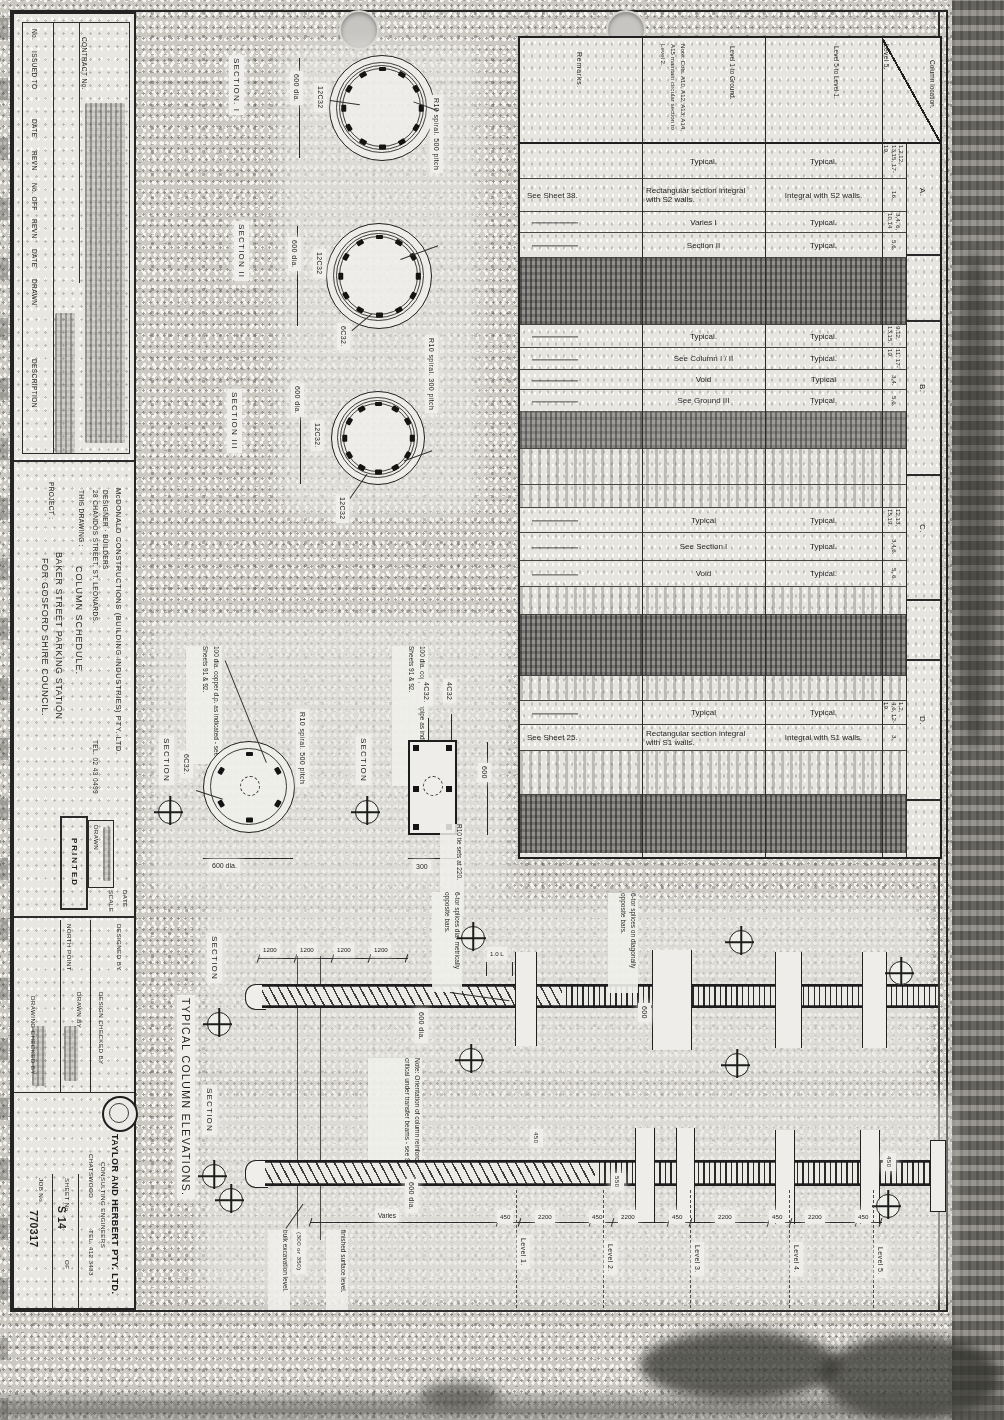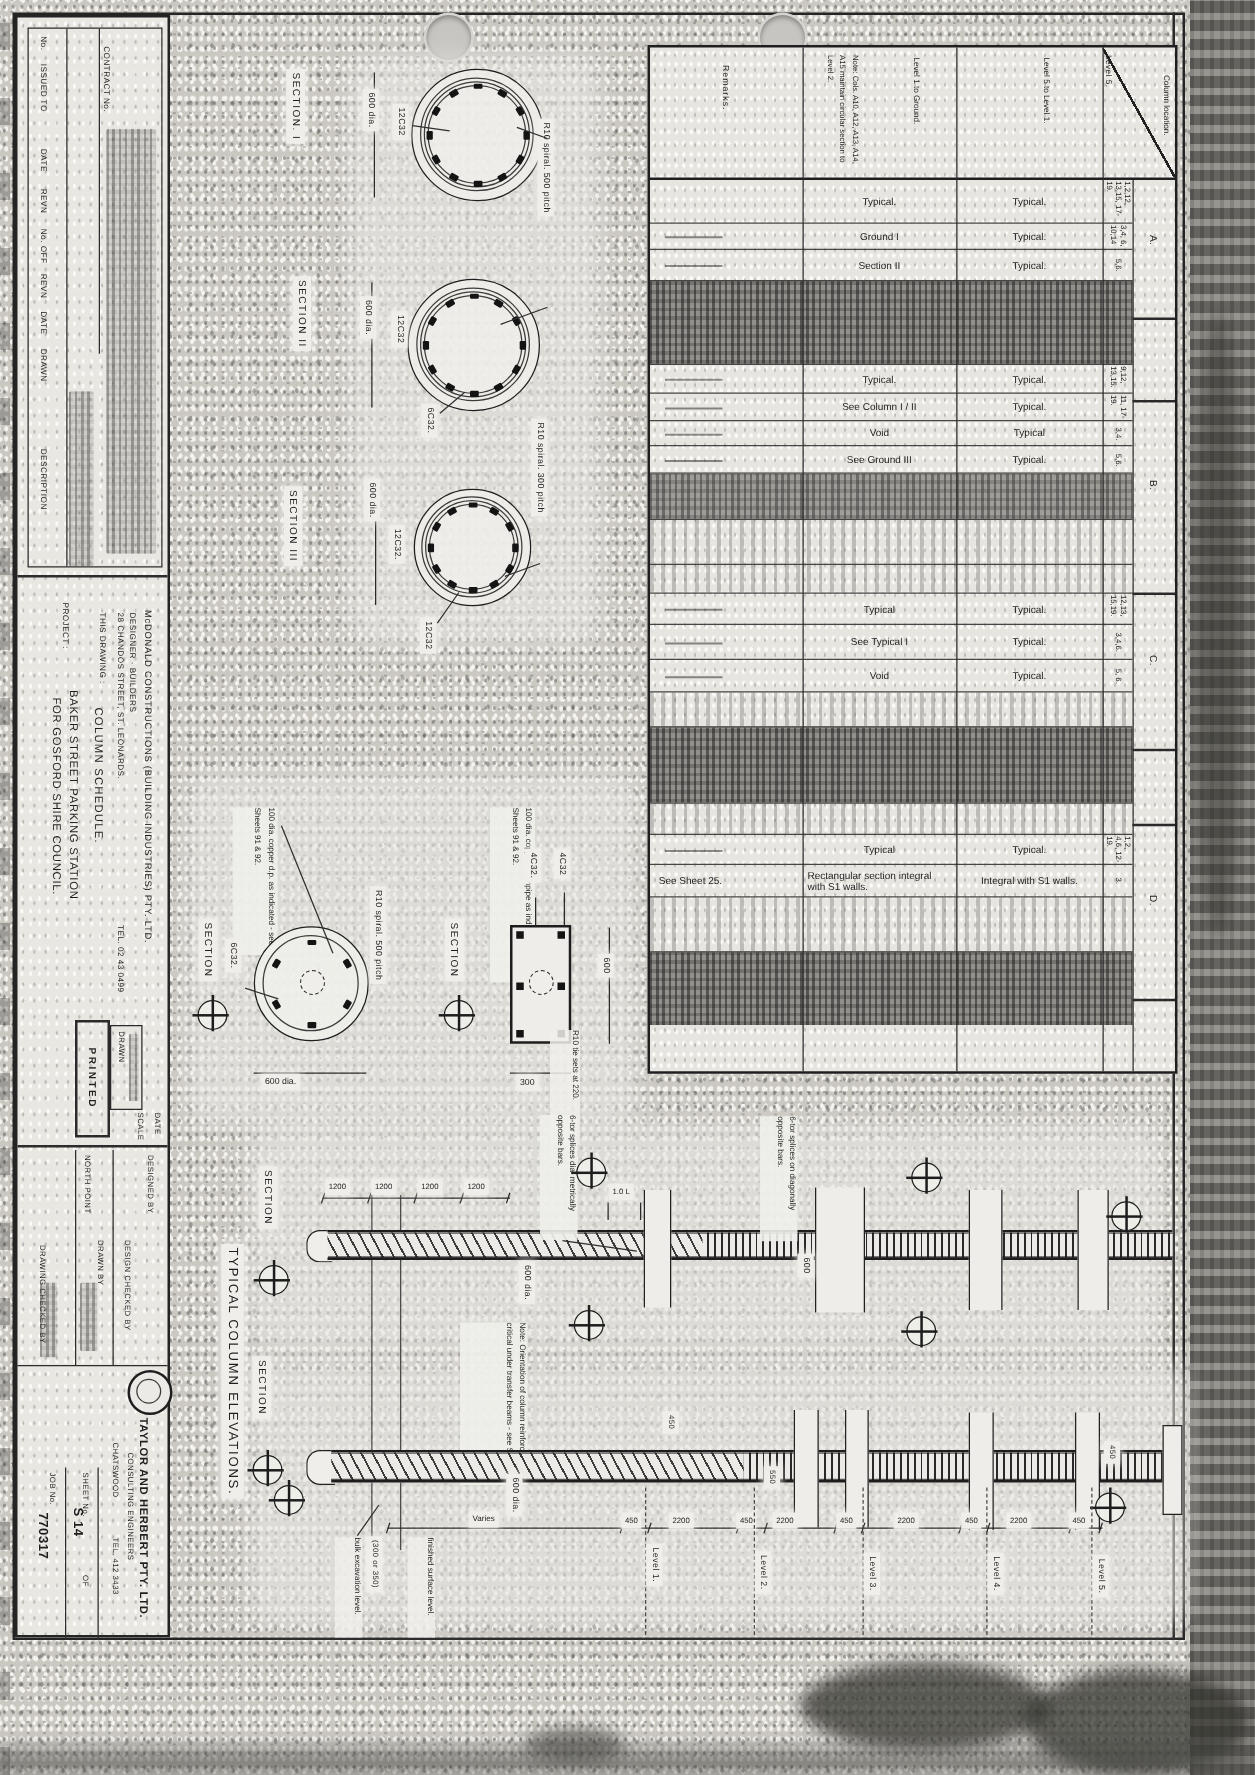--- a/index.html
+++ b/index.html
@@ -301,26 +301,40 @@
         <div class="tc c1">
             <span>Typical.</span>
           </div>
         <div class="tc c2">
             <span>Typical.</span>
           </div>
         <div class="tc cl">
             <span class="vm loc">1,2,12, 13,15, 17-19.</span>
           </div>
       </div>
+      <div class="trow" style="height:32px;">
+        <div class="tc cr t7">
+            <span>See Sheet 38.</span>
+          </div>
+        <div class="tc c1 t7" style="text-align:left;padding:0 4px;">
+            <span>Rectangular section integral with S2 walls.</span>
+          </div>
+        <div class="tc c2 t7" style="padding:0 3px;">
+            <span>Integral with S2 walls.</span>
+          </div>
+        <div class="tc cl">
+            <span class="vm loc">16.</span>
+          </div>
+      </div>
       <div class="trow" style="height:20px;">
         <div class="tc cr marks">
             <span></span>
           </div>
         <div class="tc c1">
-            <span>Ground I</span>
+            <span>Varies I</span>
           </div>
         <div class="tc c2">
             <span>Typical.</span>
           </div>
         <div class="tc cl">
             <span class="vm loc">3,4, 6, 10,14</span>
           </div>
       </div>
       <div class="trow" style="height:24px;">
         <div class="tc cr marks">
@@ -408,21 +422,21 @@
           </div>
         <div class="tc cl">
             <span class="vm loc">12,13, 15,19.</span>
           </div>
       </div>
       <div class="trow" style="height:27px;">
         <div class="tc cr marks">
             <span></span>
           </div>
         <div class="tc c1">
-            <span>See Typical I</span>
+            <span>See Section I</span>
           </div>
         <div class="tc c2">
             <span>Typical.</span>
           </div>
         <div class="tc cl">
             <span class="vm loc">3,4,6.</span>
           </div>
       </div>
       <div class="trow" style="height:25px;">
         <div class="tc cr marks">

